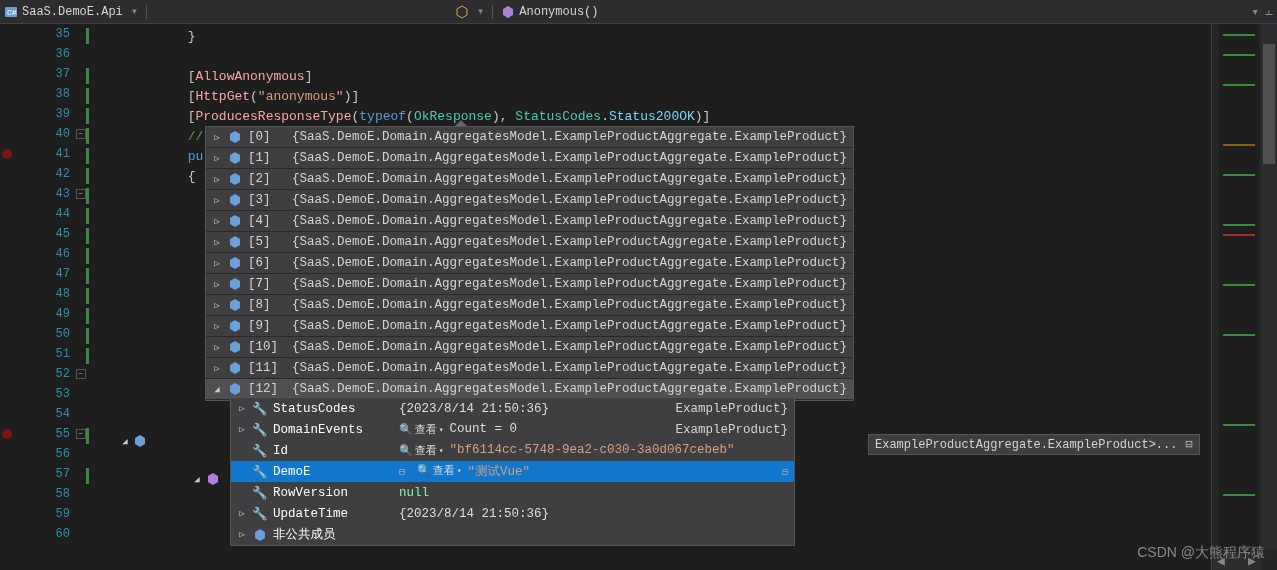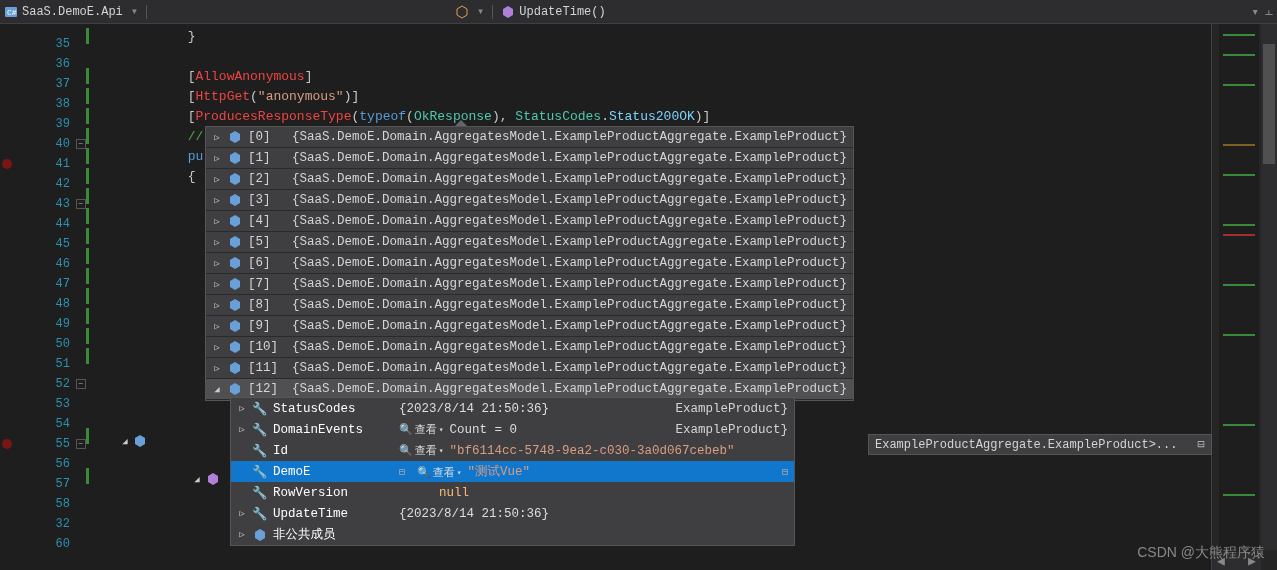--- a/index.html
+++ b/index.html
@@ -42,21 +42,21 @@
     display: flex;
     height: calc(100% - 24px);
     position: relative;
   }
   .gutter {
     width: 88px;
     background: #1e1e1e;
     display: flex;
     flex-direction: column;
     align-items: center;
-    padding-top: 10px;
+    padding-top: 0;
     position: relative;
   }
   .ln-row {
     height: 20px;
     display: flex;
     align-items: center;
     width: 100%;
     justify-content: flex-end;
     padding-right: 18px;
     position: relative;
@@ -79,21 +79,21 @@
     position: relative;
   }
   .marker-bar {
     position: absolute;
     left: -2px;
     top: 2px;
     bottom: 2px;
     width: 3px;
     background: #3a8a3a;
   }
-  .k-attr  { color: #ef4444; }
+  .k-attr  { color: #fca5a5; }
   .k-str   { color: #d69d85; }
   .k-pub   { color: #569cd6; }
   .k-type  { color: #4ec9b0; }
   .k-brace { color: #c8c8c8; }
   .k-comm  { color: #57a64a; }
   .k-plain { color: #7dd3fc; }
 
   .tooltip-stack {
     position: absolute;
     left: 205px;
@@ -140,41 +140,41 @@
   .p-row {
     display: flex;
     align-items: center;
     height: 21px;
     padding: 0 6px;
     gap: 6px;
   }
   .p-row.sel { background: #1177cc; color: #fff; }
   .wrench { width: 14px; height: 14px; display: inline-flex; align-items: center; justify-content: center; color:#ccc; }
   .p-name { min-width: 120px; color: #fff; }
-  .p-val-area { flex: 1; display: flex; align-items: flex-end; gap: 6px; }
+  .p-val-area { flex: 1; display: flex; align-items: flex-start; gap: 6px; }
   .mag { display:inline-flex; align-items:center; gap:2px; color:#ddd; font-size:11px;}
   .drop { color:#ddd; font-size:8px; }
   .p-val { color: #d69d85; }
-  .p-val-null { color: #fdba74; margin-left: 40px; }
+  .p-val-null { color: #86efac; }
   .p-val-plain { color: #ddd; }
   .pin-icon { color:#aaa; font-size:10px; margin-left:auto; }
 
   .inline-tip {
     position: absolute;
     left: 868px;
     top: 434px;
     background: #3f3f42;
     border: 1px solid #555;
     padding: 2px 6px;
     font-size: 12px;
     color: #d4d4d4;
     z-index: 5;
     display: flex;
     align-items: center;
-    gap: 20px;
+    gap: 8px;
   }
 
   .right-strip {
     position: absolute;
     right: 0; top: 24px; bottom: 0;
     width: 66px;
     background: #252526;
     border-left: 1px solid #3f3f46;
   }
   .minimap {
@@ -235,21 +235,21 @@
     </span>
     <span class="chev">▾</span>
   </div>
   <div class="sep"></div>
   <div class="crumb">
     <span class="ico">
       <svg width="14" height="14" viewBox="0 0 14 14">
           <polygon class="cube-svg-purple" points="7,1 12,4 12,10 7,13 2,10 2,4"></polygon>
         </svg>
     </span>
-    <span>UpdateTime()</span>
+    <span>Anonymous()</span>
   </div>
   <div class="right-tools">
     <span>▾</span>
     <span>⫠</span>
   </div>
 </div>
 
 <div class="editor">
   <div class="gutter">
     <div class="ln-row">
@@ -324,21 +324,21 @@
     <div class="ln-row">
         <span class="ln">56</span>
       </div>
     <div class="ln-row">
         <span class="ln">57</span>
       </div>
     <div class="ln-row">
         <span class="ln">58</span>
       </div>
     <div class="ln-row">
-        <span class="ln">32</span>
+        <span class="ln">59</span>
       </div>
     <div class="ln-row">
         <span class="ln">60</span>
       </div>
   </div>
 
   <div class="code-area">
     <div class="code-line"><span class="marker-bar"></span><span class="k-brace">            </span><span class="k-brace">}</span></div>
     <div class="code-line"></div>
     <div class="code-line"><span class="marker-bar"></span><span>            </span><span class="k-brace">[</span><span class="k-attr">AllowAnonymous</span><span class="k-brace">]</span></div>

